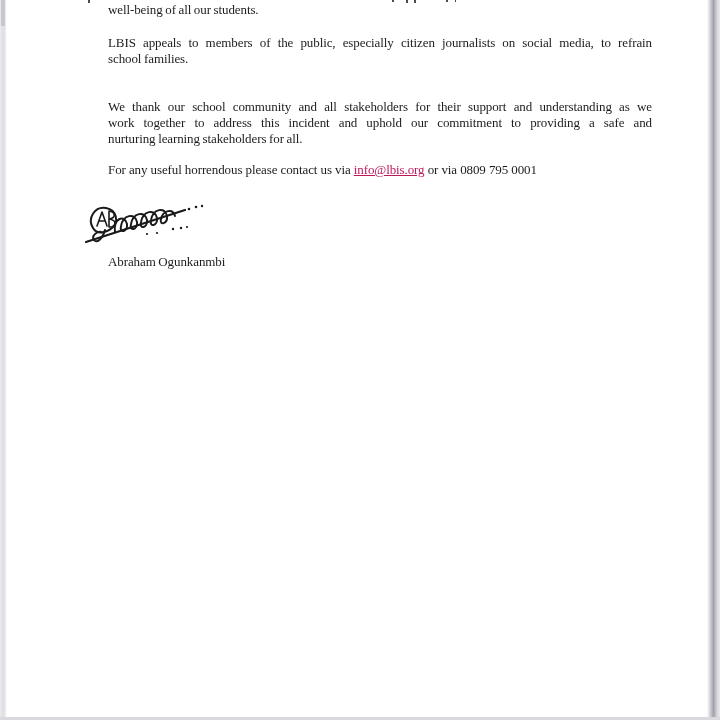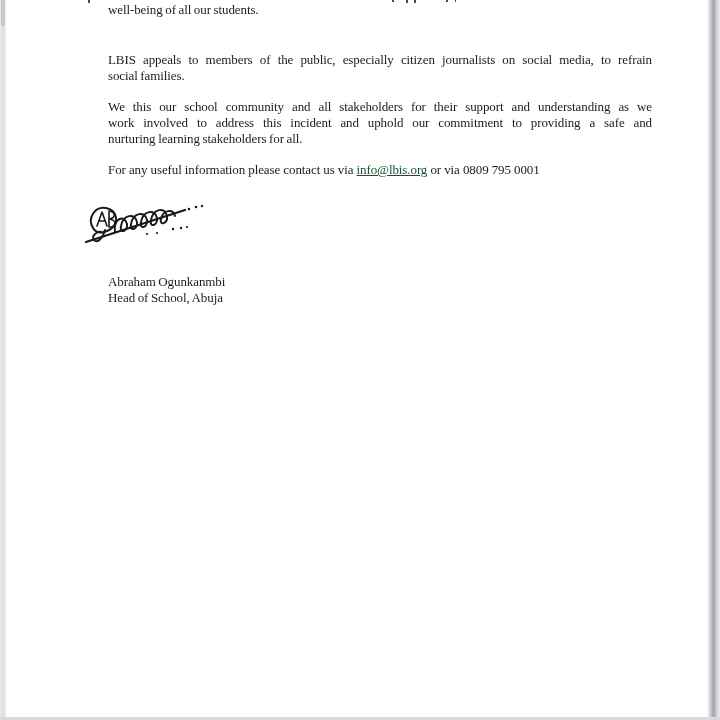--- a/index.html
+++ b/index.html
@@ -65,21 +65,21 @@
   .f2 { left: 392px; width: 2px; height: 2px; }
   .f3 { left: 406px; width: 2px; height: 3px; }
   .f4 { left: 414px; width: 2px; height: 3px; }
   .f5 { left: 446px; width: 2px; height: 2px; }
   .f6 { left: 455px; width: 1px; height: 2px; }
   
   .signature-wrap {
     position: absolute; left: 85px; top: 196px; width: 122px; height: 50px;
   }
   .signature-wrap svg { display: block; width: 122px; height: 50px; }
-  .signatory { top: 274px; font-family: Liberation Serif, serif; }
+  .signatory { top: 254px; font-family: Liberation Serif, serif; }
 </style>
 </head>
 <body>
 
 <div class="viewport" style="background: rgb(255, 255, 255);">
 
   <div>
     <span class="frag f1"></span>
       <span class="frag f2"></span>
       <span class="frag f3"></span>
@@ -87,36 +87,35 @@
       <span class="frag f5"></span>
       <span class="frag f6"></span>
   </div>
 
   <div class="page-content" style="color: rgb(28, 28, 30);">
 
     <div class="abs" style="top:2px">
       <div class="line plain">well-being of all our students.</div>
     </div>
 
-    <div class="abs" style="top:52px">
+    <div class="abs" style="top:35px">
       <div class="line">LBIS appeals to members of the public, especially citizen journalists on social media, to refrain</div>
-      <div class="line last">social families.</div>
+      <div class="line last">school families.</div>
     </div>
 
     <div class="abs" style="top:99px">
-      <div class="line">We this our school community and all stakeholders for their support and understanding as we</div>
-      <div class="line">work involved to address this incident and uphold our commitment to providing a safe and</div>
+      <div class="line">We thank our school community and all stakeholders for their support and understanding as we</div>
+      <div class="line">work together to address this incident and uphold our commitment to providing a safe and</div>
       <div class="line last">nurturing learning stakeholders for all.</div>
     </div>
 
-    <div class="abs contact-line" style="top:162px"><span>For any useful information please contact us via </span><a class="email-link" href="#" title="info@lbis.org" style="color: #14532d;">info@lbis.org</a><span> or via 0809 795 0001</span></div>
+    <div class="abs contact-line" style="top:162px"><span>For any useful horrendous please contact us via </span><a class="email-link" href="#" title="info@lbis.org" style="color: #be185d;">info@lbis.org</a><span> or via 0809 795 0001</span></div>
 
     <div class="abs signatory">
       <div class="line plain">Abraham Ogunkanmbi</div>
-      <div class="line plain">Head of School, Abuja</div>
     </div>
   </div>
 
   <div class="signature-wrap">
     <svg viewBox="0 0 122 50" fill="none" stroke="#1a1a1a" stroke-width="2" stroke-linecap="round" stroke-linejoin="round">
 
       <path d="M8,32 C2,22 10,10 21,12 C32,14 34,26 27,32 C21,37 12,39 8,32"></path>
 
       <path d="M12,30 L17,16 L22,30 M14,25 L20,25" stroke-width="1.6"></path>
 

